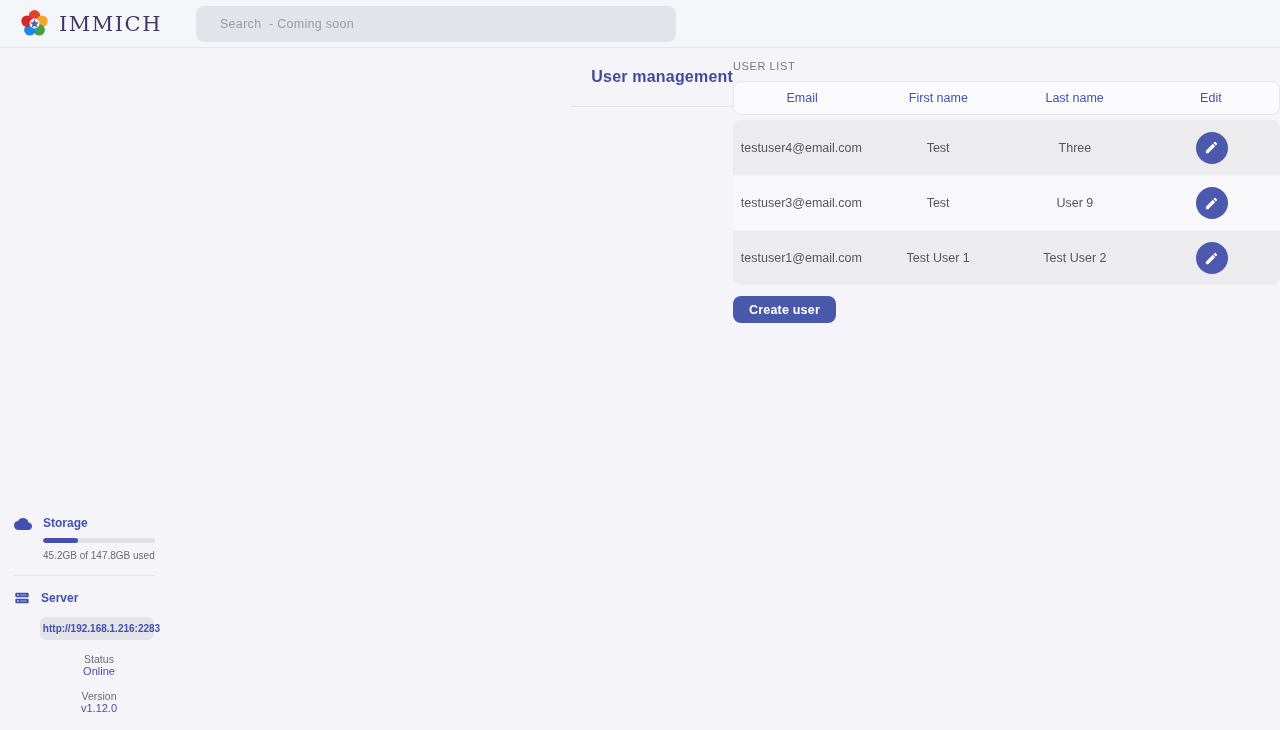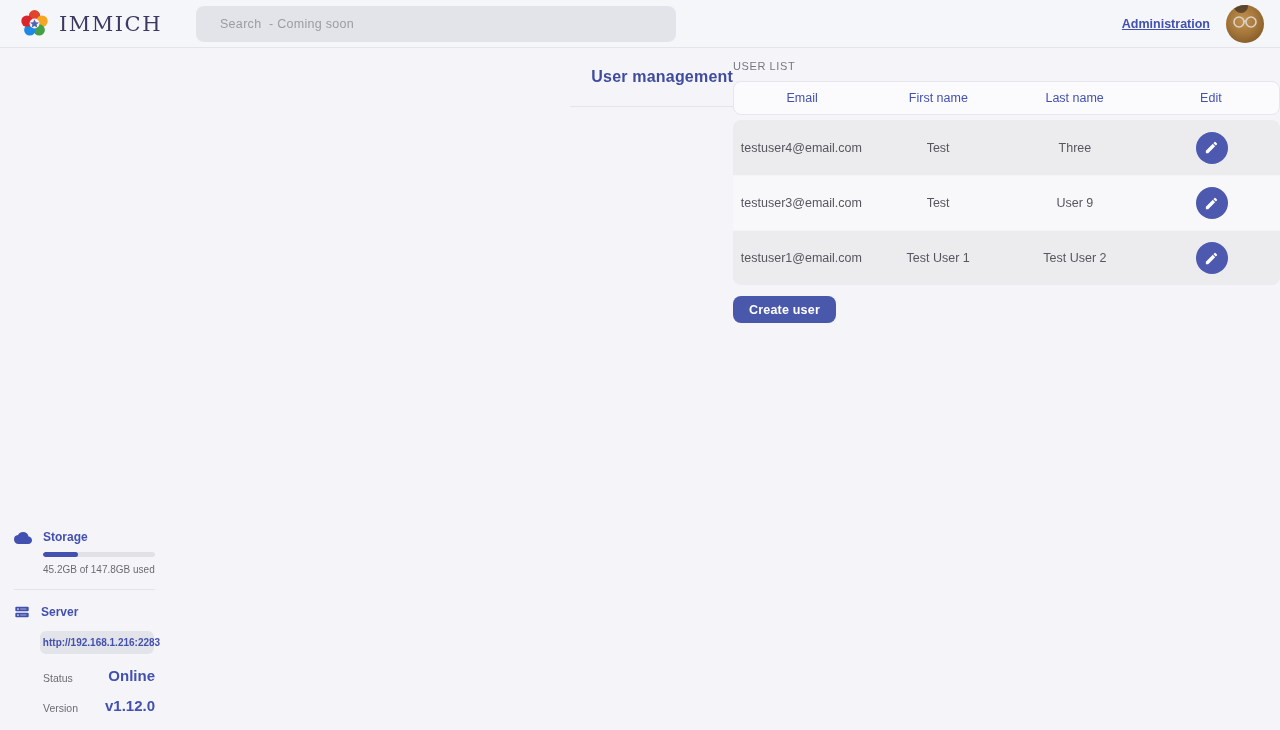--- a/index.html
+++ b/index.html
@@ -69,24 +69,24 @@
   .usage-text { margin:7px 0 0 29px; font-size:10px; color:#6b6c73; }
   .side-divider { border:none; border-top:1px solid #e3e4e9; margin:14px 0 14px 0; }
   .server-url {
     margin:11px 0 0 26px; width:114px; height:23px;
     background:#e3e4ea; border-radius:6px;
     display:flex; align-items:center; justify-content:center;
     font-size:10px; font-weight:700; color:#4350af;padding-left:9px;
   }
   .kv-row {
     margin:13px 0 0 29px; width:112px;
-    display:flex; justify-content:space-between; align-items:flex-end;
+    display:flex; justify-content:space-between; align-items:center;flex-direction:column;
   }
   .kv-label { font-size:10.5px; color:#6b6c73; }
-  .kv-value { font-size:15px; font-weight:700; color:#4250af; }
+  .kv-value { font-size:11px; font-weight:400; color:#4250af; }
 
   
   .main { flex:1; display:flex; flex-direction:row;justify-content:flex-end; }
   .page-header {
     height:59px; display:flex; align-items:center; padding-left:21px;
     border-bottom:1px solid #e4e5ea;
   }
   .page-title { font-size:16px; font-weight:700; color:#3f4b9f; letter-spacing:0.2px; }
   .content { padding-top:12px; display:flex; flex-direction:column; align-items:center; }
   .content-inner { width:547px; }
@@ -135,30 +135,20 @@
       <circle cx="12.9" cy="25.0" r="6.2" fill="#1e88e5"></circle>
       <circle cx="9.8" cy="15.4" r="6.2" fill="#d8262c"></circle>
       <circle cx="18" cy="18" r="5.4" fill="#f3f3f7"></circle>
       <path d="M18 13.4l1.4 3.1 3.4.4-2.5 2.3.7 3.3-3-1.7-3 1.7.7-3.3-2.5-2.3 3.4-.4z" fill="#5561b3"></path>
     </svg>
     <span class="logo-text">IMMICH</span>
   </div>
   <div class="search-wrap">
     <input class="search-input" type="text" placeholder="Search  - Coming soon" style="">
   </div>
-  <div class="header-right">
-    <a class="admin-link">Administration</a>
-    <div class="avatar">
-      <svg width="28" height="14" viewBox="0 0 28 14">
-        <circle cx="8" cy="7" r="5" fill="none" stroke="#d9d4c8" stroke-width="1.6"></circle>
-        <circle cx="20" cy="7" r="5" fill="none" stroke="#d9d4c8" stroke-width="1.6"></circle>
-        <path d="M13 6.4 Q14 5.4 15 6.4" fill="none" stroke="#d9d4c8" stroke-width="1.4"></path>
-      </svg>
-    </div>
-  </div>
 </div>
 
 <div class="app-body">
 
   <div class="sidebar">
 
     <div class="sidebar-bottom">
 
       <div class="side-sec-head">
         <svg width="18" height="13" viewBox="0 0 24 17">

